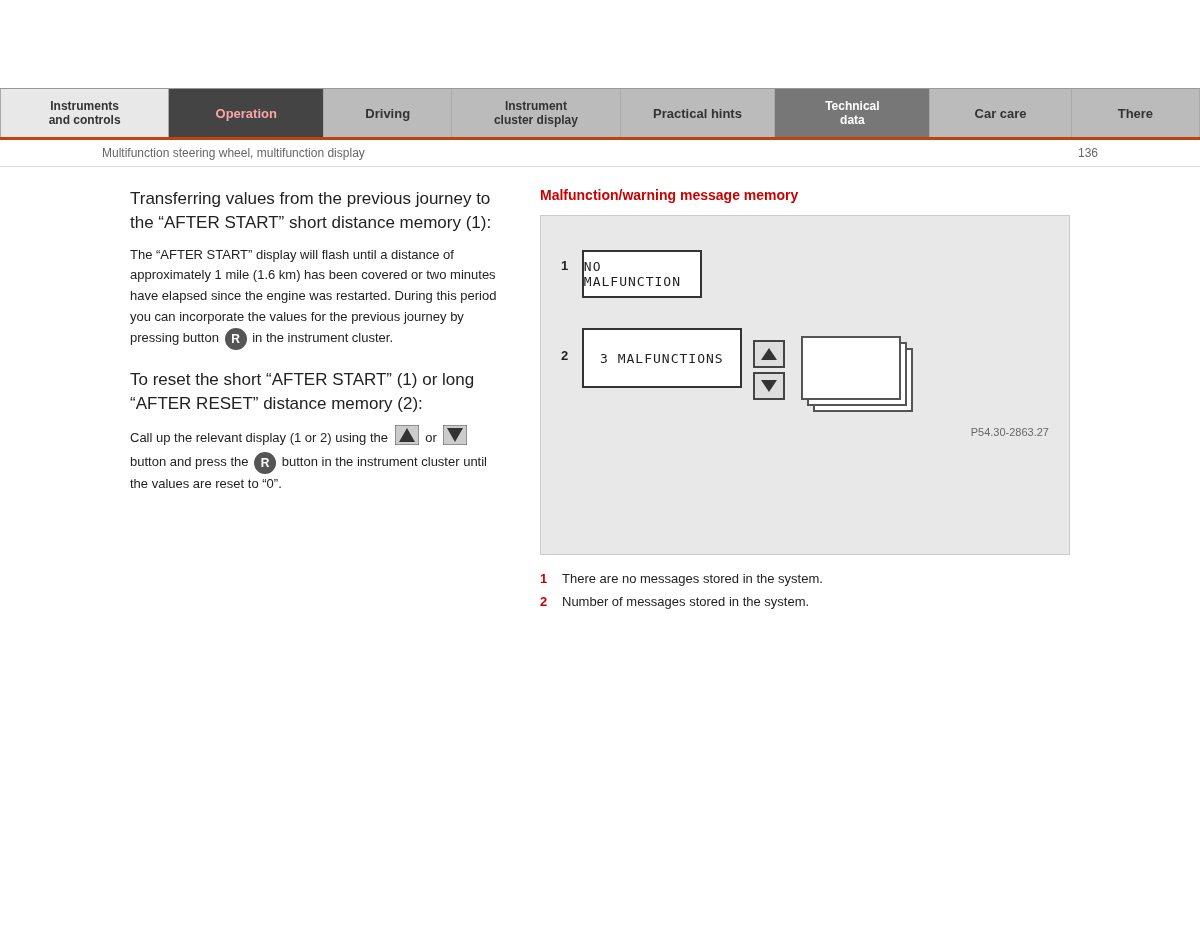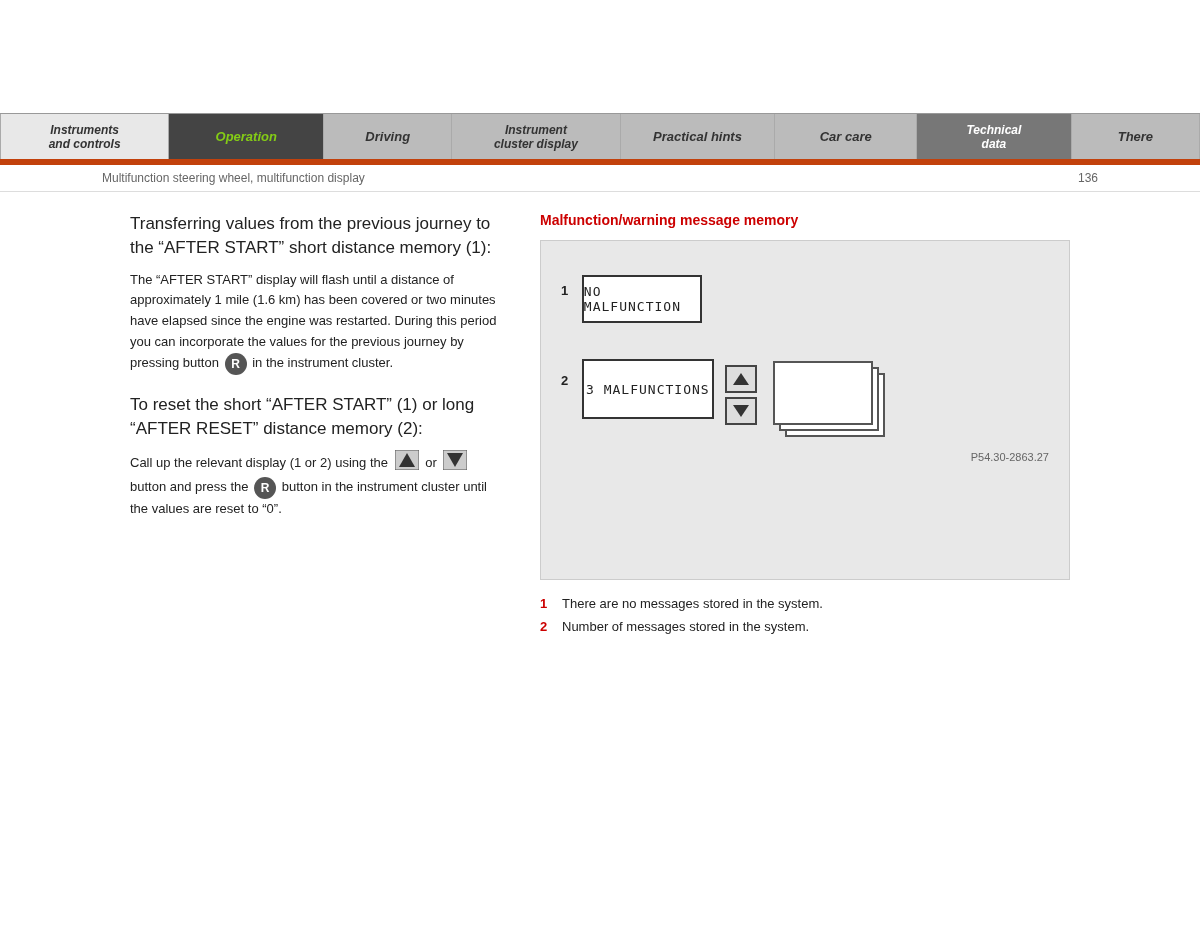--- a/index.html
+++ b/index.html
@@ -11,23 +11,22 @@
       width: 1200px;
       min-height: 927px;
     }
 
     
     .nav-bar {
       display: flex;
       width: 100%;
       height: 52px;
       border-top: 1px solid #999;
-      border-bottom: 6px solid #c2410c;
-      margin-top: 113px;
-      font-style: italic;
+      border-bottom: 3px solid #c2410c;
+      margin-top: 88px;
     }
 
     .nav-item {
       display: flex;
       align-items: center;
       justify-content: center;
       text-align: center;
       padding: 6px 10px;
       font-weight: bold;
       font-size: 13px;
@@ -152,28 +151,28 @@
       color: #666;
       margin-top: 4px;
     }
   </style>
 </head>
 <body>
 
 <nav class="nav-bar">
   <div class="nav-item" style="background:#e8e8e8; color:#333; font-size:12px; white-space:pre-line; flex:1.1;">Instruments
 and controls</div>
-  <div class="nav-item active" style="background:#444; color:#84cc16; flex:1;">Operation</div>
+  <div class="nav-item active" style="background:#444; color:#fca5a5; flex:1;">Operation</div>
   <div class="nav-item" style="background:#bbb; color:#333; flex:0.8;">Driving</div>
   <div class="nav-item" style="background:#bbb; color:#333; font-size:12px; white-space:pre-line; flex:1.1;">Instrument
 cluster display</div>
   <div class="nav-item" style="background:#bbb; color:#333; flex:1;">Practical hints</div>
-  <div class="nav-item" style="background:#bbb; color:#333; flex:0.9;">Car care</div>
   <div class="nav-item" style="background:#777; color:#fff; font-size:12px; white-space:pre-line; flex:1;">Technical
 data</div>
+  <div class="nav-item" style="background:#bbb; color:#333; flex:0.9;">Car care</div>
   <div class="nav-item" style="background:#bbb; color:#333; flex:0.8;">There</div>
 </nav>
 
 <div class="page-info">
   <span>Multifunction steering wheel, multifunction display</span>
   <span>136</span>
 </div>
 
 <div class="main-content">
 
@@ -224,21 +223,21 @@
         <span style="font-weight:bold; font-size:13px; margin-right:10px; display:inline-block; vertical-align:top; margin-top:12px;">1</span>
         <div class="display-box" style="display:inline-flex; width:120px; height:48px; vertical-align:top; margin-top:4px;">
           <span>NO MALFUNCTION</span>
         </div>
       </div>
 
       <div style="position:relative; margin-bottom:10px;">
         <span style="font-weight:bold; font-size:13px; margin-right:10px; display:inline-block; vertical-align:top; margin-top:20px;">2</span>
 
         
-        <div class="display-box" style="display:inline-flex; width:132px; height:60px; vertical-align:top; margin-top:6px;">
+        <div class="display-box" style="display:inline-flex; width:160px; height:60px; vertical-align:top; margin-top:0;">
           <span>3 MALFUNCTIONS</span>
         </div>
 
         
         <div style="display:inline-flex; flex-direction:column; align-items:center; vertical-align:top; margin-top:12px; margin-left:8px; gap:4px;">
 
           <div style="width:32px; height:28px; border:2px solid #444; background:#ddd; display:flex; align-items:center; justify-content:center;">
             <svg width="18" height="14" viewBox="0 0 18 14">
               <polygon points="9,1 17,13 1,13" fill="#333"></polygon>
             </svg>

